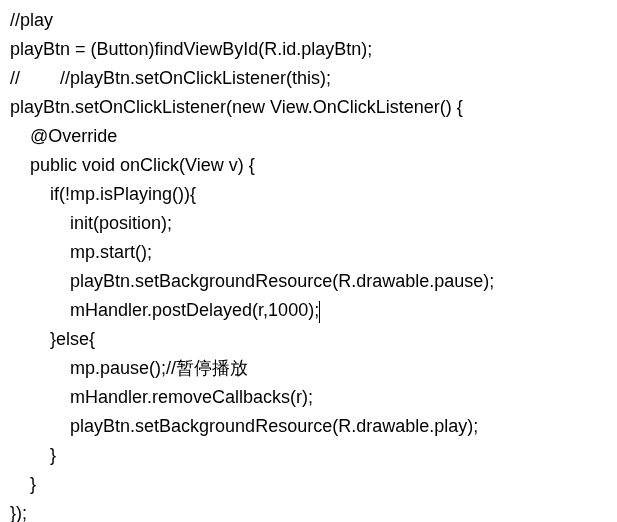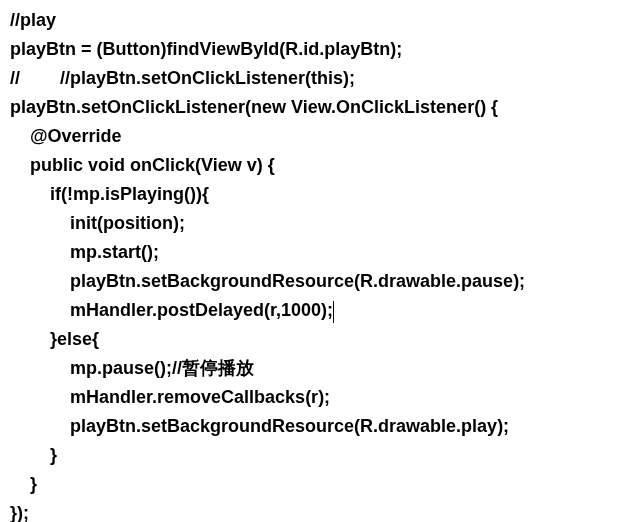--- a/index.html
+++ b/index.html
@@ -22,18 +22,18 @@
   }
   .caret {
     display: inline-block;
     width: 0;
     height: 1.2em;
     border-left: 1px solid #000;
     vertical-align: text-bottom;
     position: relative;
     top: 3px;
   }
-  .line { display: block; font-weight: bold; }
+  .line { display: block; }
 </style>
 </head>
 <body>
 
 <pre class="code"><span class="line">//play</span><span class="line">playBtn = (Button)findViewById(R.id.playBtn);</span><span class="line">//        //playBtn.setOnClickListener(this);</span><span class="line">playBtn.setOnClickListener(new View.OnClickListener() {</span><span class="line">    @Override</span><span class="line">    public void onClick(View v) {</span><span class="line">        if(!mp.isPlaying()){</span><span class="line">            init(position);</span><span class="line">            mp.start();</span><span class="line">            playBtn.setBackgroundResource(R.drawable.pause);</span><span class="line"><span>            mHandler.postDelayed(r,1000);</span><span class="caret"></span></span><span class="line">        }else{</span><span class="line">            mp.pause();//暂停播放</span><span class="line">            mHandler.removeCallbacks(r);</span><span class="line">            playBtn.setBackgroundResource(R.drawable.play);</span><span class="line">        }</span><span class="line">    }</span><span class="line">});</span></pre>
 
 </body></html>

